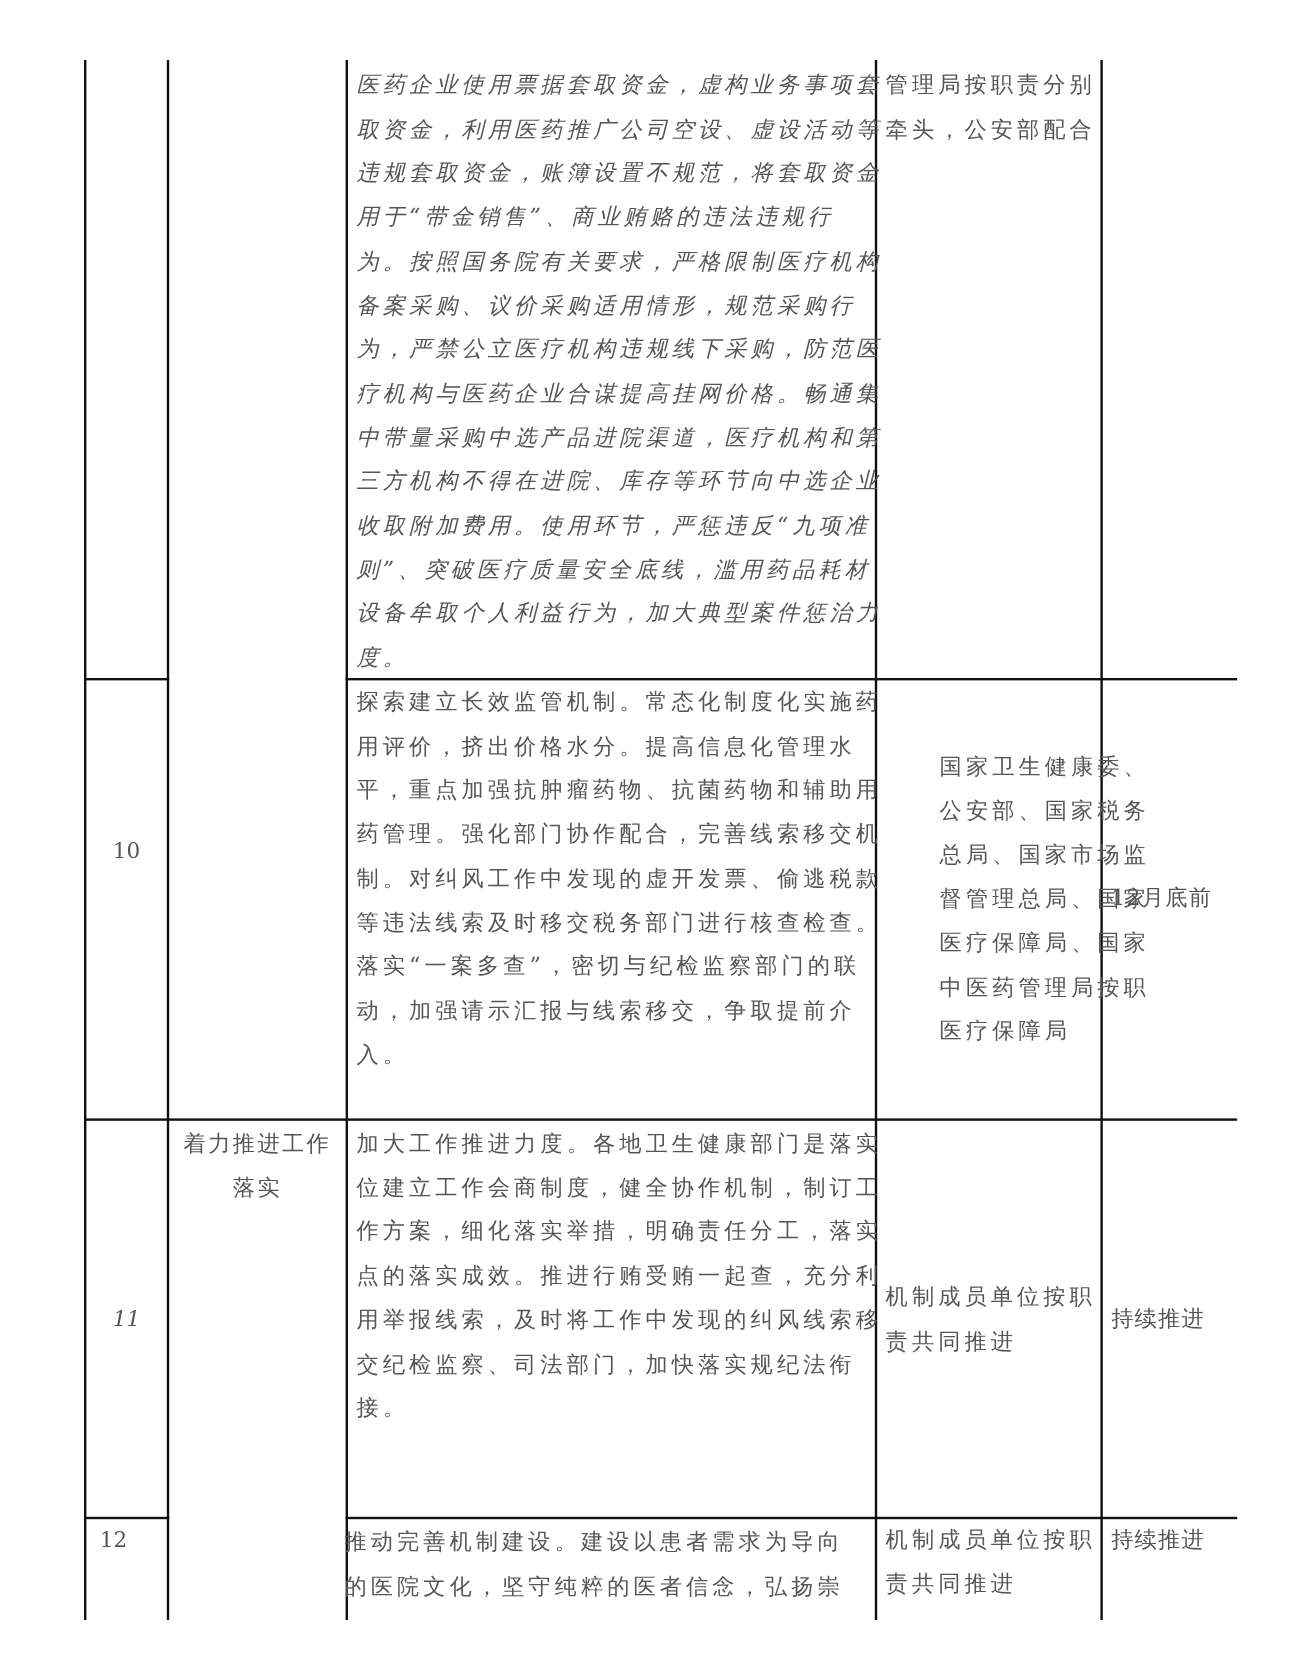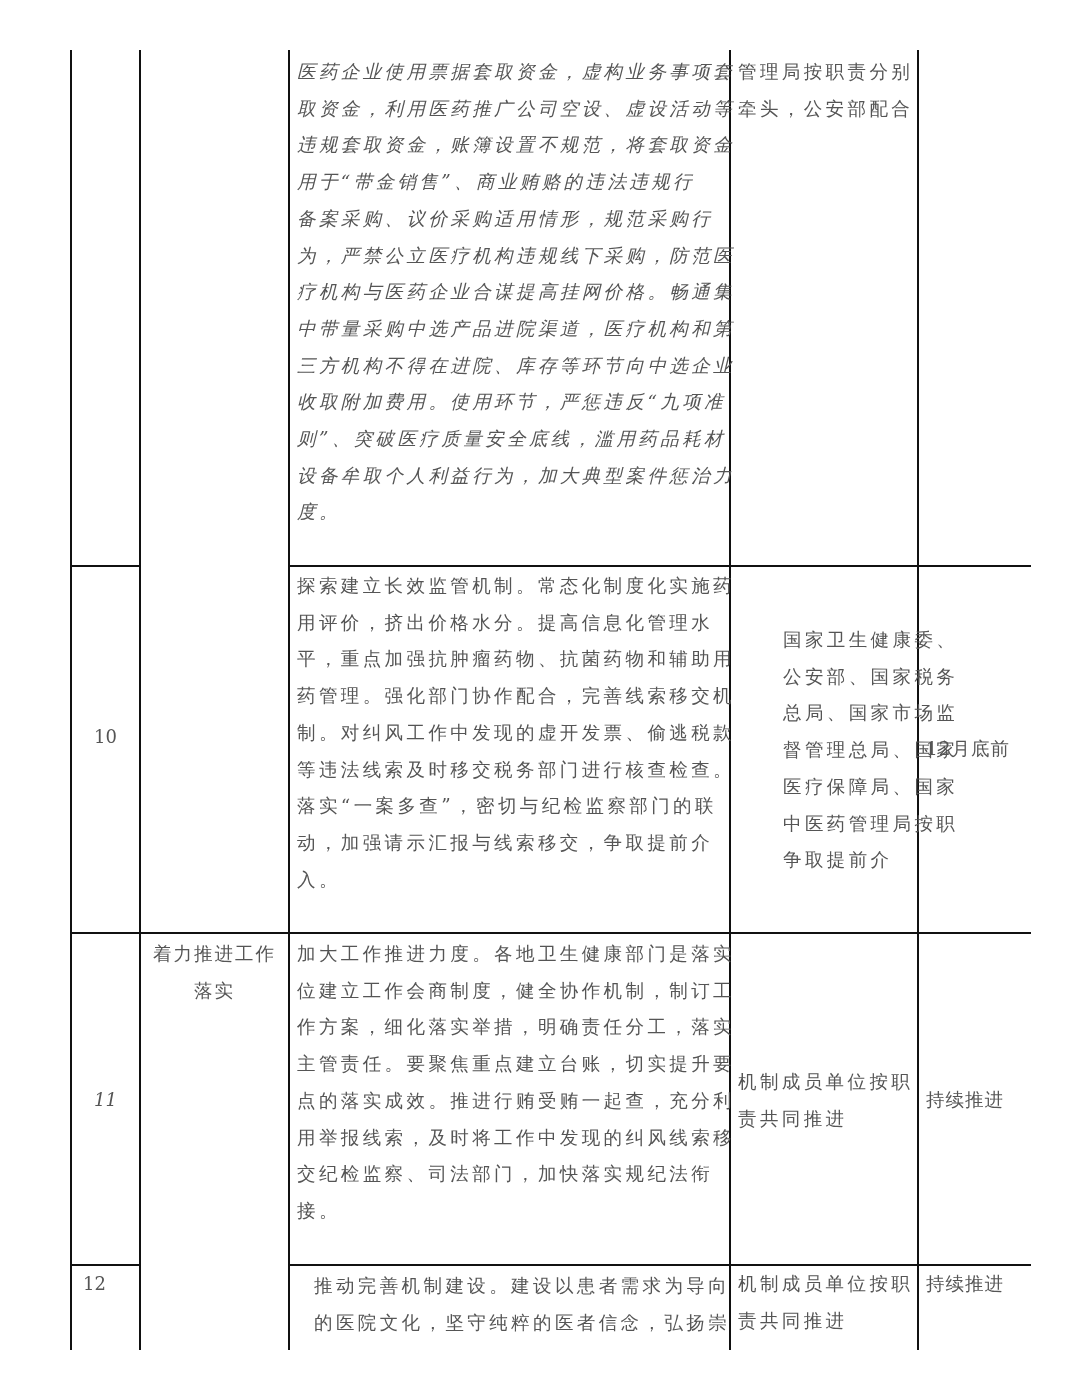--- a/index.html
+++ b/index.html
@@ -26,81 +26,81 @@
 <div class="line hline" style="left:70px; top:932px; width:961px;"></div>
 <div class="line hline" style="left:70px; top:1264px; width:71px;"></div>
 <div class="line hline" style="left:288px; top:1264px; width:743px;"></div>
 
 <div class="cell" style="left:0; top:0; width:0; height:0;"></div>
 <div class="cell" style="left:297px; top:54px; width:430px;font-style:italic;">
   <span class="line-row">医药企业使用票据套取资金，虚构业务事项套</span>
   <span class="line-row">取资金，利用医药推广公司空设、虚设活动等</span>
   <span class="line-row">违规套取资金，账簿设置不规范，将套取资金</span>
   <span class="line-row">用于“带金销售”、商业贿赂的违法违规行</span>
+  <span class="line-row">为。按照国务院有关要求，严格限制医疗机构</span>
   <span class="line-row">备案采购、议价采购适用情形，规范采购行</span>
   <span class="line-row">为，严禁公立医疗机构违规线下采购，防范医</span>
   <span class="line-row">疗机构与医药企业合谋提高挂网价格。畅通集</span>
   <span class="line-row">中带量采购中选产品进院渠道，医疗机构和第</span>
   <span class="line-row">三方机构不得在进院、库存等环节向中选企业</span>
   <span class="line-row">收取附加费用。使用环节，严惩违反“九项准</span>
   <span class="line-row">则”、突破医疗质量安全底线，滥用药品耗材</span>
   <span class="line-row">设备牟取个人利益行为，加大典型案件惩治力</span>
   <span class="line-row">度。</span>
 </div>
 <div class="cell" style="left:738px; top:54px; width:178px;">
   <span class="line-row">管理局按职责分别</span>
   <span class="line-row">牵头，公安部配合</span>
 </div>
 
-<div class="cell num" style="left:72px; top:719px; width:67px;">10</div>
+<div class="cell num" style="left:72px; top:692px; width:67px;">10</div>
 <div class="cell" style="left:297px; top:568px; width:430px;">
   <span class="line-row">探索建立长效监管机制。常态化制度化实施药</span>
   <span class="line-row">用评价，挤出价格水分。提高信息化管理水</span>
   <span class="line-row">平，重点加强抗肿瘤药物、抗菌药物和辅助用</span>
   <span class="line-row">药管理。强化部门协作配合，完善线索移交机</span>
   <span class="line-row">制。对纠风工作中发现的虚开发票、偷逃税款</span>
   <span class="line-row">等违法线索及时移交税务部门进行核查检查。</span>
   <span class="line-row">落实“一案多查”，密切与纪检监察部门的联</span>
   <span class="line-row">动，加强请示汇报与线索移交，争取提前介</span>
   <span class="line-row">入。</span>
 </div>
 <div class="cell" style="left:738px; top:622px; width:178px;margin-left:45px;">
   <span class="line-row">国家卫生健康委、</span>
   <span class="line-row">公安部、国家税务</span>
   <span class="line-row">总局、国家市场监</span>
   <span class="line-row">督管理总局、国家</span>
   <span class="line-row">医疗保障局、国家</span>
   <span class="line-row">中医药管理局按职</span>
-  <span class="line-row">争取提前介</span>
+  <span class="line-row">医疗保障局</span>
 </div>
 <div class="cell" style="left:926px; top:731px; width:105px; letter-spacing:1px;">12月底前</div>
 
 <div class="cell num" style="left:72px; top:1082px; width:67px;font-style:italic;">11</div>
 <div class="cell" style="left:141px; top:936px; width:147px; text-align:center; letter-spacing:2px;">
   <span class="line-row">着力推进工作</span>
   <span class="line-row">落实</span>
 </div>
 <div class="cell" style="left:297px; top:936px; width:430px;">
   <span class="line-row">加大工作推进力度。各地卫生健康部门是落实</span>
   <span class="line-row">位建立工作会商制度，健全协作机制，制订工</span>
   <span class="line-row">作方案，细化落实举措，明确责任分工，落实</span>
-  <span class="line-row">主管责任。要聚焦重点建立台账，切实提升要</span>
   <span class="line-row">点的落实成效。推进行贿受贿一起查，充分利</span>
   <span class="line-row">用举报线索，及时将工作中发现的纠风线索移</span>
   <span class="line-row">交纪检监察、司法部门，加快落实规纪法衔</span>
   <span class="line-row">接。</span>
 </div>
 <div class="cell" style="left:738px; top:1064px; width:178px;">
   <span class="line-row">机制成员单位按职</span>
   <span class="line-row">责共同推进</span>
 </div>
 <div class="cell" style="left:926px; top:1082px; width:105px; letter-spacing:1px;">持续推进</div>
 
 <div class="cell num" style="left:72px; top:1266px; width:45px;">12</div>
-<div class="cell" style="left:314px; top:1268px; width:430px;">
+<div class="cell" style="left:287px; top:1268px; width:430px;">
   <span class="line-row">推动完善机制建设。建设以患者需求为导向</span>
   <span class="line-row">的医院文化，坚守纯粹的医者信念，弘扬崇</span>
 </div>
 <div class="cell" style="left:738px; top:1266px; width:178px;">
   <span class="line-row">机制成员单位按职</span>
   <span class="line-row">责共同推进</span>
 </div>
 <div class="cell" style="left:926px; top:1266px; width:105px; letter-spacing:1px;">持续推进</div>
 
 </body></html>

